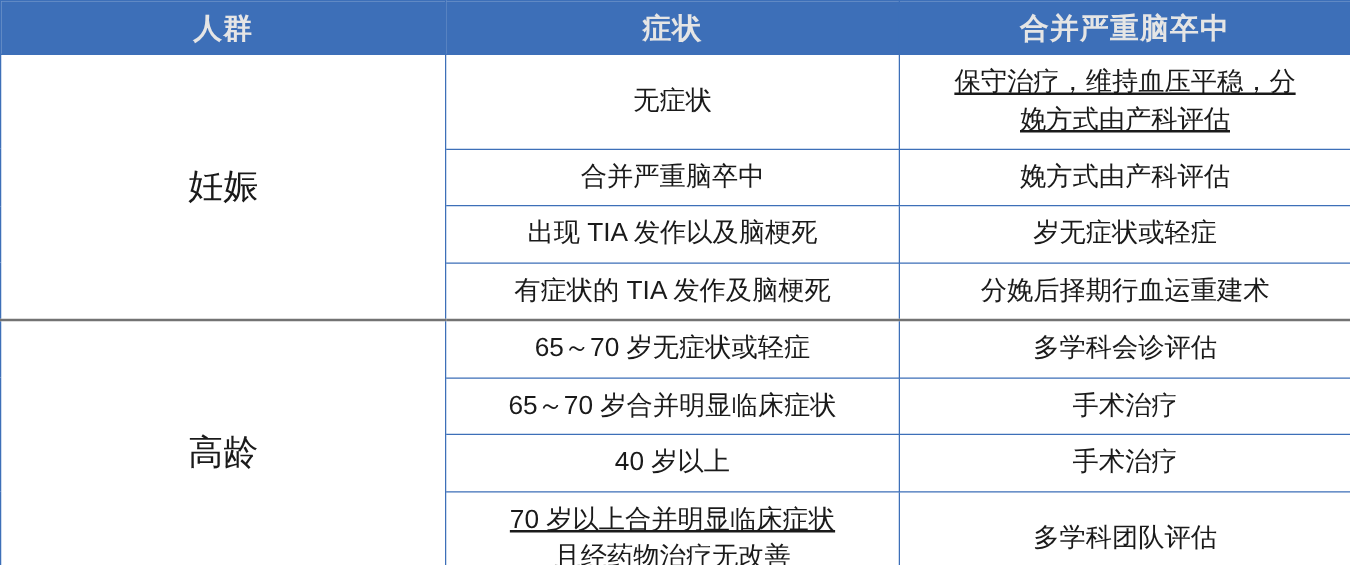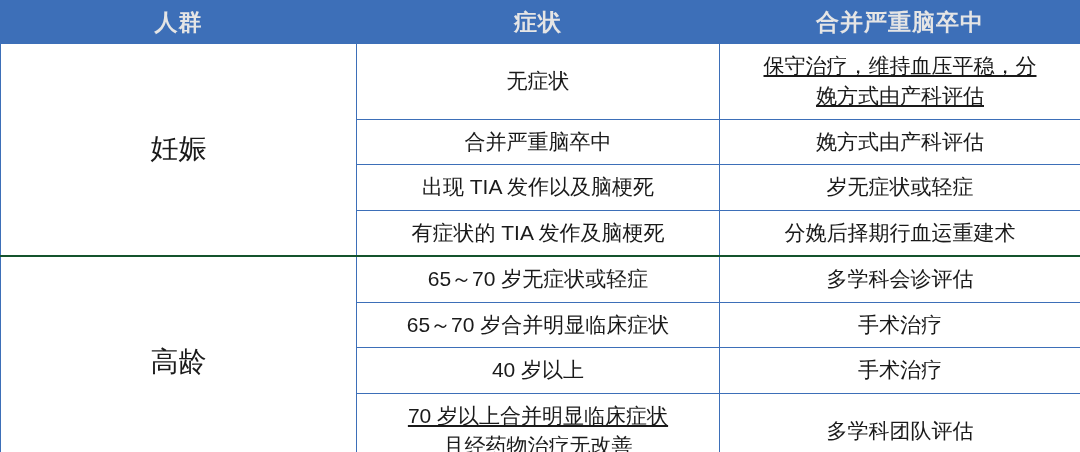--- a/index.html
+++ b/index.html
@@ -45,21 +45,21 @@
     vertical-align: middle;
     font-size: 21px;
     line-height: 1.45;
     padding: 7px 8px;
     color: #1a1a1a;
   }
   table.med-table td.group {
     font-size: 28px;
   }
   table.med-table tr.thick-top > td {
-    border-top: 2px solid #14532d;
+    border-top: 2px solid #737373;
   }
   table.med-table .two-line {
     display: block;
     text-decoration: underline;
   }
 </style>
 </head>
 <body>
 
 <div id="table-wrap">

